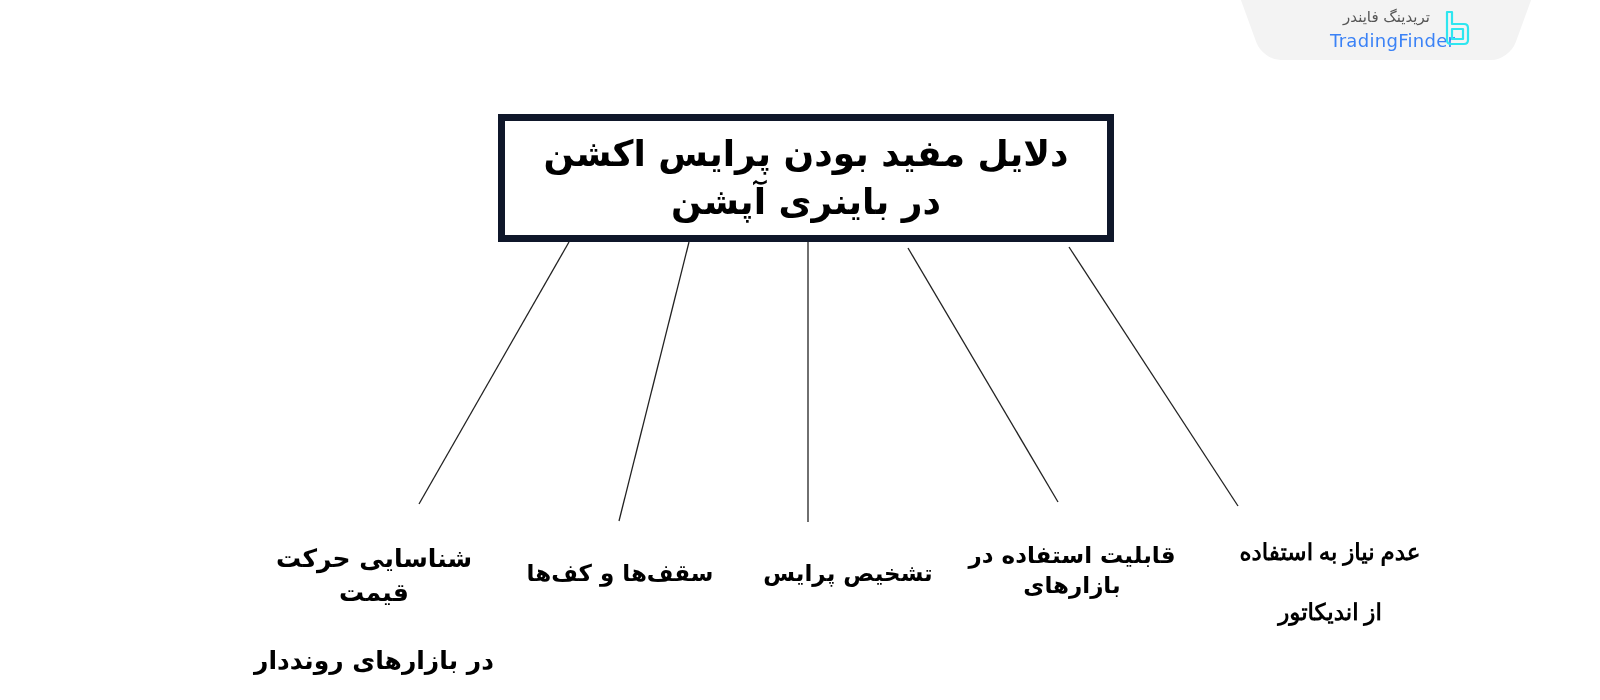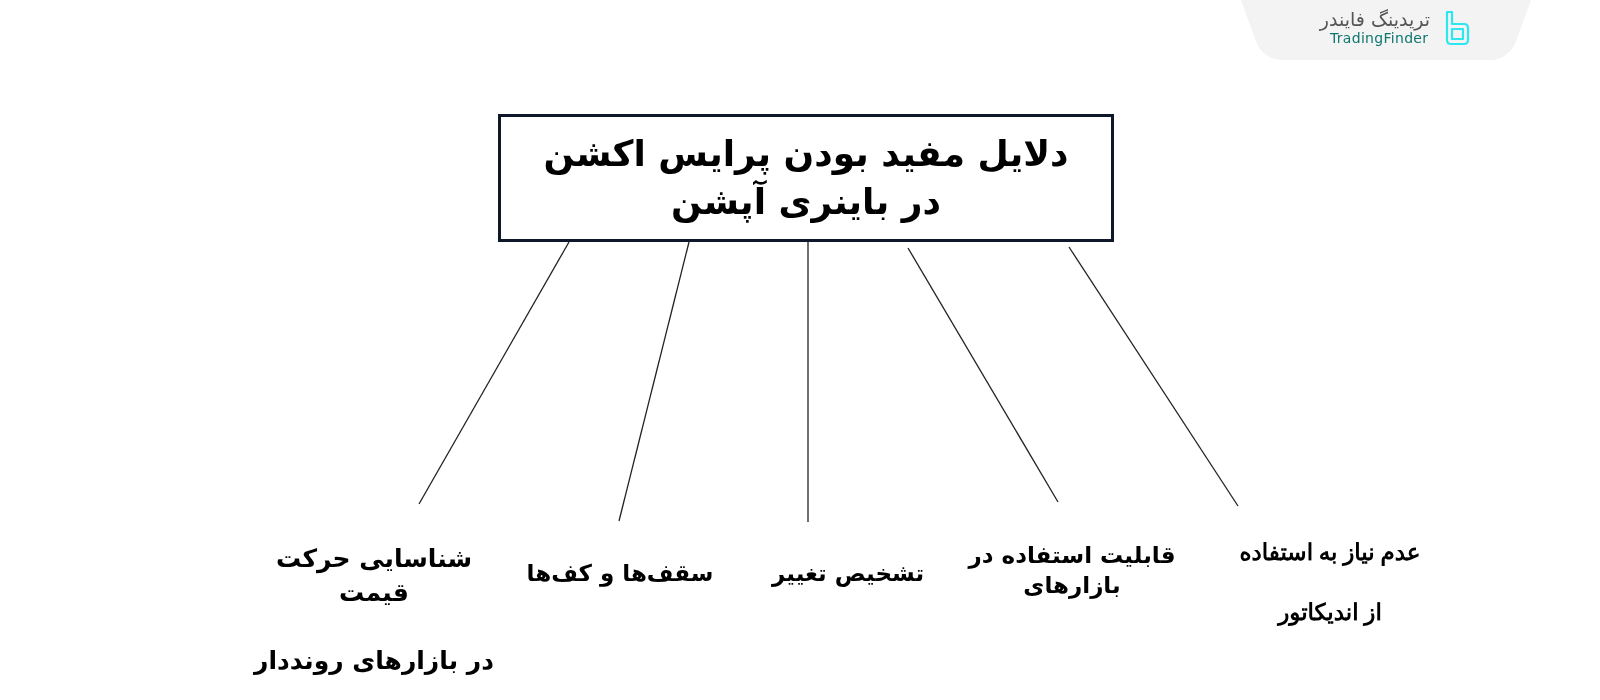--- a/index.html
+++ b/index.html
@@ -1,23 +1,23 @@
 <!DOCTYPE html>
 <html><head>
 <meta charset="utf-8">
 <style>
   html,body{margin:0;padding:0;}
   body{width:1600px;height:700px;background:#ffffff;position:relative;overflow:hidden;font-family:"DejaVu Sans",sans-serif;color:#000;}
   .logo-tab{position:absolute;left:1268px;top:-10px;width:236px;height:70px;background:#f3f3f3;border-radius:0 0 22px 22px;transform:skewX(0deg);}
   .logo-tab:before{content:"";position:absolute;left:-18px;top:0;width:40px;height:70px;background:#f3f3f3;transform:skewX(20deg);border-radius:0 0 0 18px;}
   .logo-tab:after{content:"";position:absolute;right:-18px;top:0;width:40px;height:70px;background:#f3f3f3;transform:skewX(-20deg);border-radius:0 0 18px 0;}
-  .logo-fa{position:absolute;left:1300px;top:8px;width:130px;text-align:right;font-size:19px;color:#555;direction:rtl;z-index:2;}
-  .logo-en{position:absolute;left:1330px;top:30px;font-size:14px;color:#0f766e;letter-spacing:0.3px;z-index:2;}
+  .logo-fa{position:absolute;left:1300px;top:8px;width:130px;text-align:right;font-size:15px;color:#555;direction:rtl;z-index:2;}
+  .logo-en{position:absolute;left:1330px;top:30px;font-size:18px;color:#3b82f6;letter-spacing:0.3px;z-index:2;}
   .logo-icon{position:absolute;left:1444px;top:10px;z-index:2;}
-  .root-box{position:absolute;left:498px;top:114px;width:616px;height:128px;border:3px solid #0f172a;box-sizing:border-box;display:flex;align-items:center;justify-content:center;}
+  .root-box{position:absolute;left:498px;top:114px;width:616px;height:128px;border:7px solid #0f172a;box-sizing:border-box;display:flex;align-items:center;justify-content:center;}
   .root-title{direction:rtl;text-align:center;font-weight:bold;font-size:36px;line-height:48px;}
   svg.lines{position:absolute;left:0;top:0;}
   .leaf{position:absolute;direction:rtl;text-align:center;font-weight:bold;font-size:23px;line-height:30px;white-space:pre-line;}
 </style>
 </head>
 <body>
 
 <div class="logo-tab"></div>
 <div class="logo-fa">تریدینگ فایندر</div>
 <div class="logo-en">TradingFinder</div>
@@ -45,21 +45,21 @@
 <div class="leaf" style="left:244px;top:508px;width:260px;font-size:25px;line-height:34px;">
   <div>شناسایی حرکت قیمت</div>
   <div>در بازارهای رونددار</div>
 </div>
 
 <div class="leaf" style="left:520px;top:528px;width:200px;">
   <div>سقف‌ها و کف‌ها</div>
 </div>
 
 <div class="leaf" style="left:748px;top:528px;width:200px;">
-  <div>تشخیص تغییر</div>
+  <div>تشخیص پرایس</div>
 </div>
 
 <div class="leaf" style="left:947px;top:510px;width:250px;">
   <div>قابلیت استفاده در بازارهای</div>
 </div>
 
 <div class="leaf" style="left:1225px;top:508px;width:210px;font-family:Liberation Serif, serif;">
   <div>عدم نیاز به استفاده</div>
   <div>از اندیکاتور</div>
 </div>

